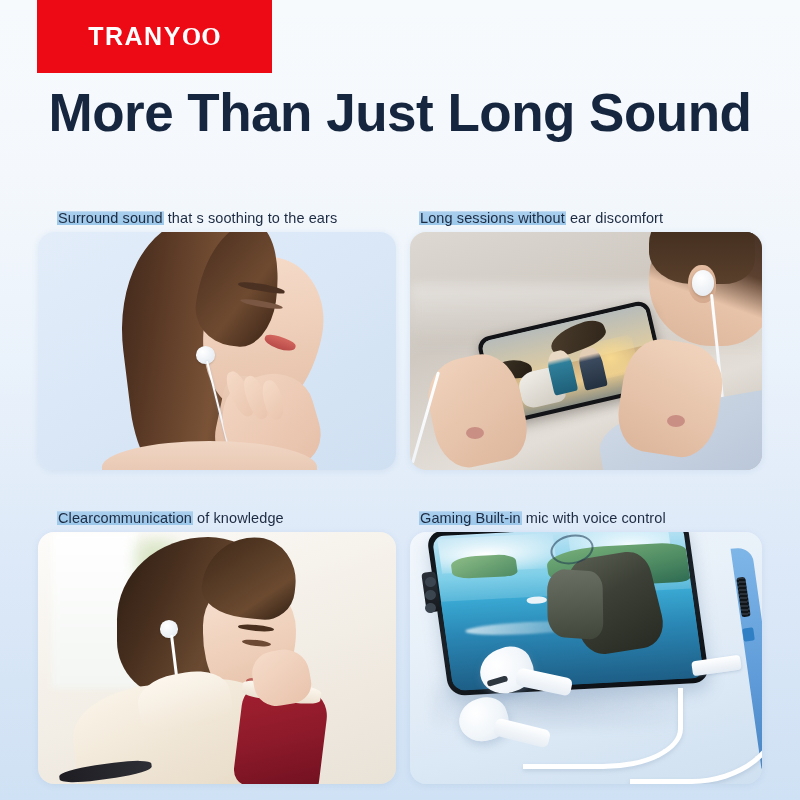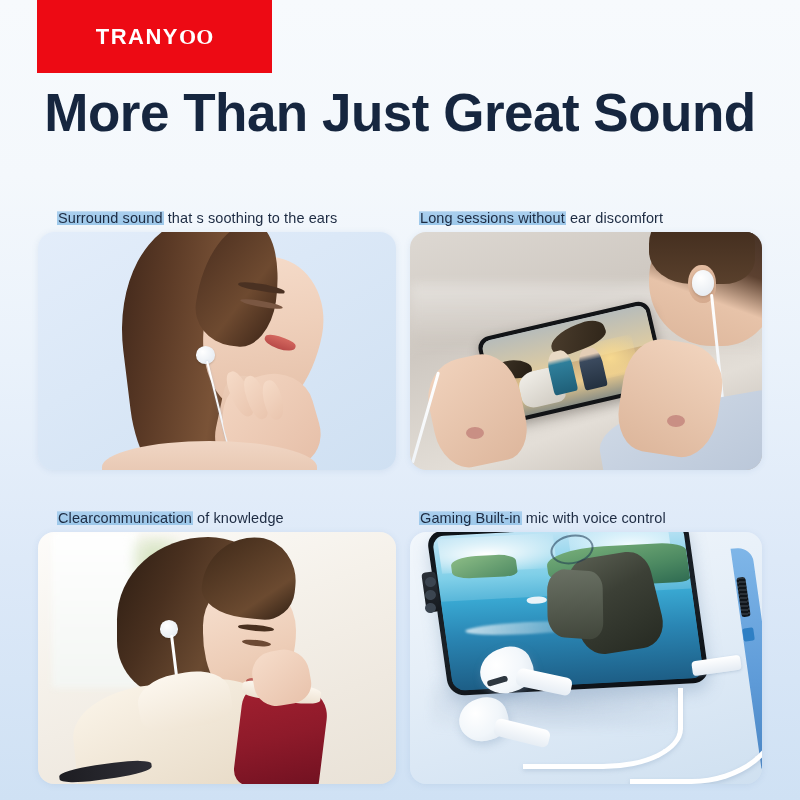--- a/index.html
+++ b/index.html
@@ -10,21 +10,21 @@
     overflow:hidden;position:relative;
   }
   .page{position:absolute;inset:0;}
 
   
   .logo-box{
     position:absolute;left:37px;top:0;width:235px;height:73px;
     background:#ed0a14;display:flex;align-items:center;justify-content:center;
   }
   .logo-text{
-    color:#fff;font-size:22px;font-weight:bold;letter-spacing:1.5px;
+    color:#fff;font-size:25px;font-weight:bold;letter-spacing:1.5px;
     font-family:"Liberation Sans", sans-serif;line-height:1;
     display:flex;align-items:flex-end;
   }
   .logo-text .oo{letter-spacing:0px;font-family:Liberation Serif, serif;}
 
   
   .headline{
     position:absolute;left:0;right:0;top:84px;text-align:center;
     color:#16263f;font-size:53px;font-weight:bold;letter-spacing:-0.5px;
     line-height:1.08;white-space:nowrap;
@@ -398,21 +398,21 @@
 
 <div class="page">
 
   <div class="logo-box">
     <span class="logo-text">
       <span>TRANY</span>
         <span class="oo">OO</span>
     </span>
   </div>
 
-  <div class="headline">More Than Just Great Sound</div>
+  <div class="headline">More Than Just Long Sound</div>
 
   <div class="caption cap1">
     <span class="hl">Surround sound</span><span> that s soothing to the ears</span>
   </div>
 
   <div class="caption cap2">
     <span class="hl">Long sessions without</span><span> ear discomfort</span>
   </div>
 
   <div class="caption cap4">

